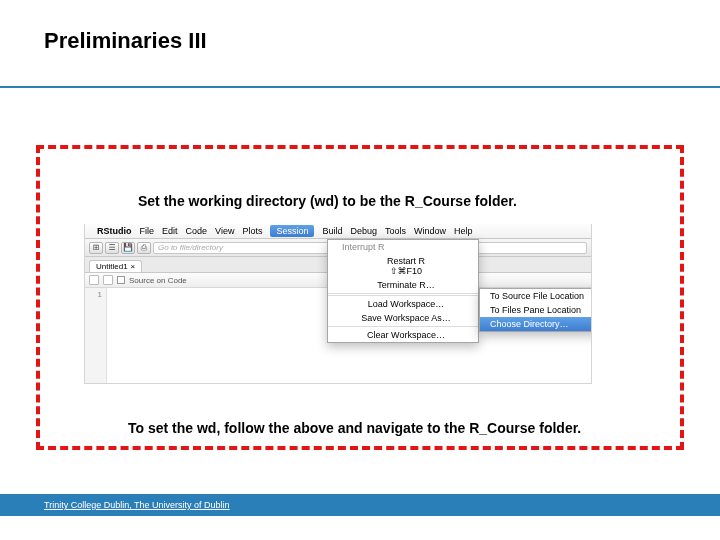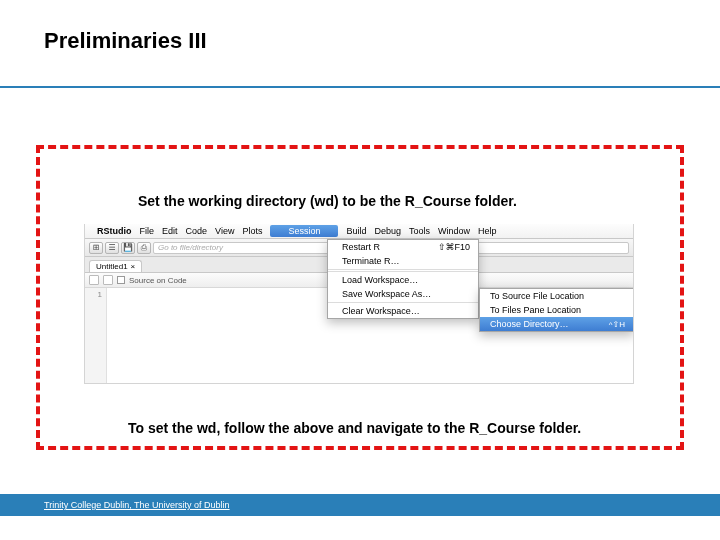--- a/index.html
+++ b/index.html
@@ -45,21 +45,21 @@
     top: 420px;
     font-size: 14px;
     font-weight: 700;
     color: #000;
   }
   
   .shot {
     position: absolute;
     left: 84px;
     top: 224px;
-    width: 550px;
+    width: 508px;
     height: 160px;
     background: #fff;
     font-family: -apple-system, "Lucida Grande", sans-serif;
     font-size: 9px;
     border: 1px solid #d4d4d4;
     border-top: none;
     overflow: hidden;
   }
   .mac-menubar {
     height: 15px;
@@ -69,21 +69,21 @@
     align-items: center;
     padding: 0 4px;
     gap: 8px;
     font-size: 9px;
     font-weight: 400;
   }
   .apple { font-size: 10px; }
   .menu-session {
     background: linear-gradient(#5ea1e6,#3e7dd2);
     color: #fff;
-    padding: 1px 18px;
+    padding: 1px 6px;
     border-radius: 2px;
   }
   .toolbar-row {
     height: 18px;
     background: linear-gradient(#f7f7f7,#e8e8e8);
     border-bottom: 1px solid #c8c8c8;
     display: flex;
     align-items: center;
     padding: 0 4px;
     gap: 2px;
@@ -167,21 +167,21 @@
     box-shadow: 0 4px 10px rgba(0,0,0,0.25);
     font-size: 9px;
   }
   .dd-item {
     padding: 2px 8px 2px 14px;
     color: #888;
     display: flex;
     justify-content: space-between;
     align-items: center;
   }
-  .dd-item.enabled { color: #000; }
+  .dd-item.enabled { color: #000; flex-direction: column; }
   .dd-item.highlight {
     background: linear-gradient(#5ea1e6,#3e7dd2);
     color: #fff;
   }
   .dd-sep {
     border-top: 1px solid #dcdcdc;
     margin: 1px 0;
   }
   .arrow-r { font-size: 8px; }
   
@@ -274,20 +274,23 @@
   </div>
 
   <div class="editor-body">
     <div class="gutter">
       <div>1</div>
     </div>
     <div class="code-area"></div>
   </div>
 
   <div class="dropdown">
+    <div class="dd-item">
+      <span>Interrupt R</span>
+    </div>
     <div class="dd-item enabled">
       <span>Restart R</span>
       <span>⇧⌘F10</span>
     </div>
     <div class="dd-item enabled">
       <span>Terminate R…</span>
     </div>
     <div class="dd-sep"></div>
     <div class="dd-sep"></div>
     <div class="dd-item enabled">

